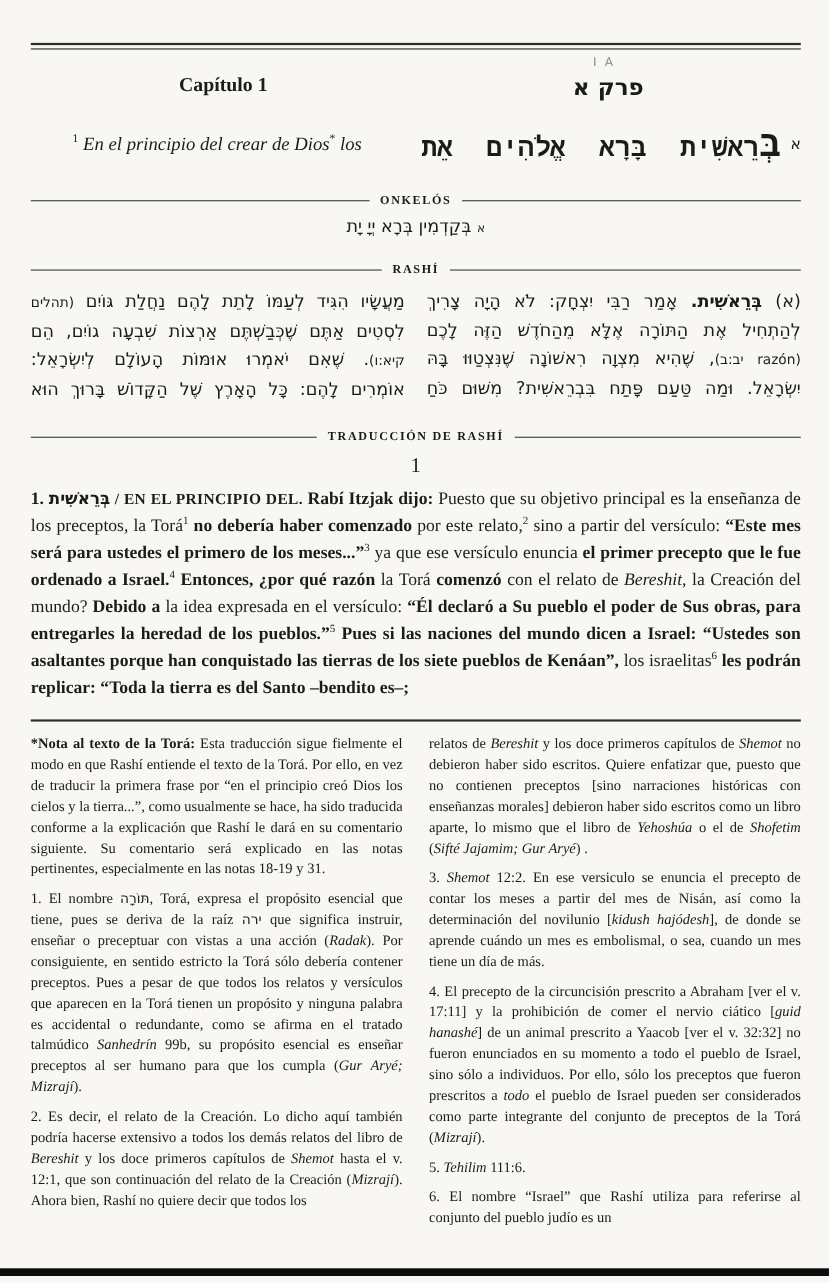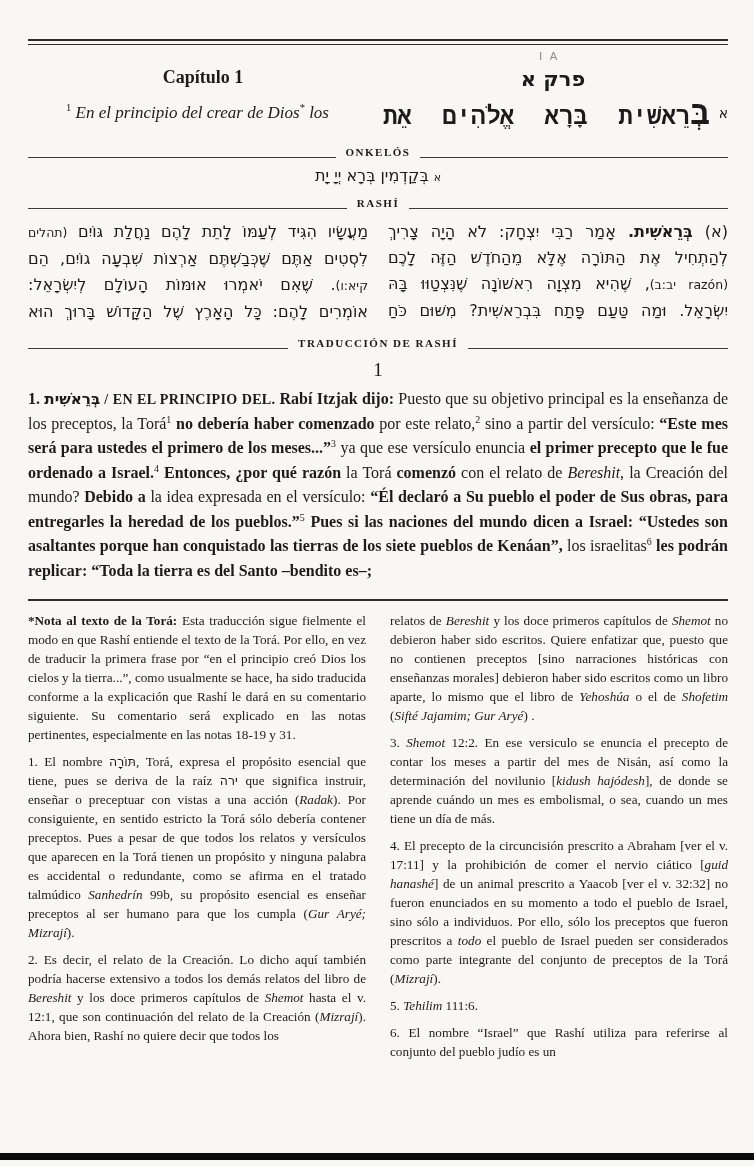--- a/index.html
+++ b/index.html
@@ -18,29 +18,29 @@
 
   
   .chapter-row{display:flex;margin-top:22px;}
   .chapter-row .half{flex:1;text-align:center;position:relative;}
   .capitulo{font-size:18px;font-weight:700;}
   .perek{font-size:21px;font-weight:700;font-family:"DejaVu Sans",sans-serif;direction:rtl;}
   .pencil-mark{position:absolute;top:-17px;left:46%;font-size:11px;color:#8a8a8a;
     font-family:"DejaVu Sans",sans-serif;letter-spacing:2px;}
 
   
-  .verse-row{display:flex;align-items:flex-start;margin-top:6px;}
+  .verse-row{display:flex;align-items:flex-start;margin-top:24px;}
   .verse-spanish{flex:1;font-size:17px;padding-left:38px;padding-top:6px;white-space:nowrap;}
   .verse-hebrew{direction:rtl;font-family:Liberation Mono, monospace;font-size:24px;font-weight:600;
     word-spacing:16px;padding-left:6px;white-space:nowrap;}
   .verse-hebrew .big{font-size:33px;font-weight:700;}
   .verse-num{width:18px;text-align:right;font-family:"DejaVu Sans",sans-serif;font-size:14px;padding-top:8px;}
 
   
-  .divider{display:flex;align-items:flex-end;margin-top:12px;}
+  .divider{display:flex;align-items:center;margin-top:24px;}
   .divider .ln{flex:1;border-top:1.5px solid #3a3a3a;}
   .divider .lbl{padding:0 10px;font-size:11px;font-weight:700;letter-spacing:1.5px;
     font-family:"Liberation Serif",serif;}
 
   
   .onkelos-text{text-align:center;direction:rtl;font-family:"DejaVu Sans",sans-serif;
     font-size:16px;margin-top:8px;}
   .onkelos-text .vnum{font-size:11px;margin-left:5px;}
 
   

